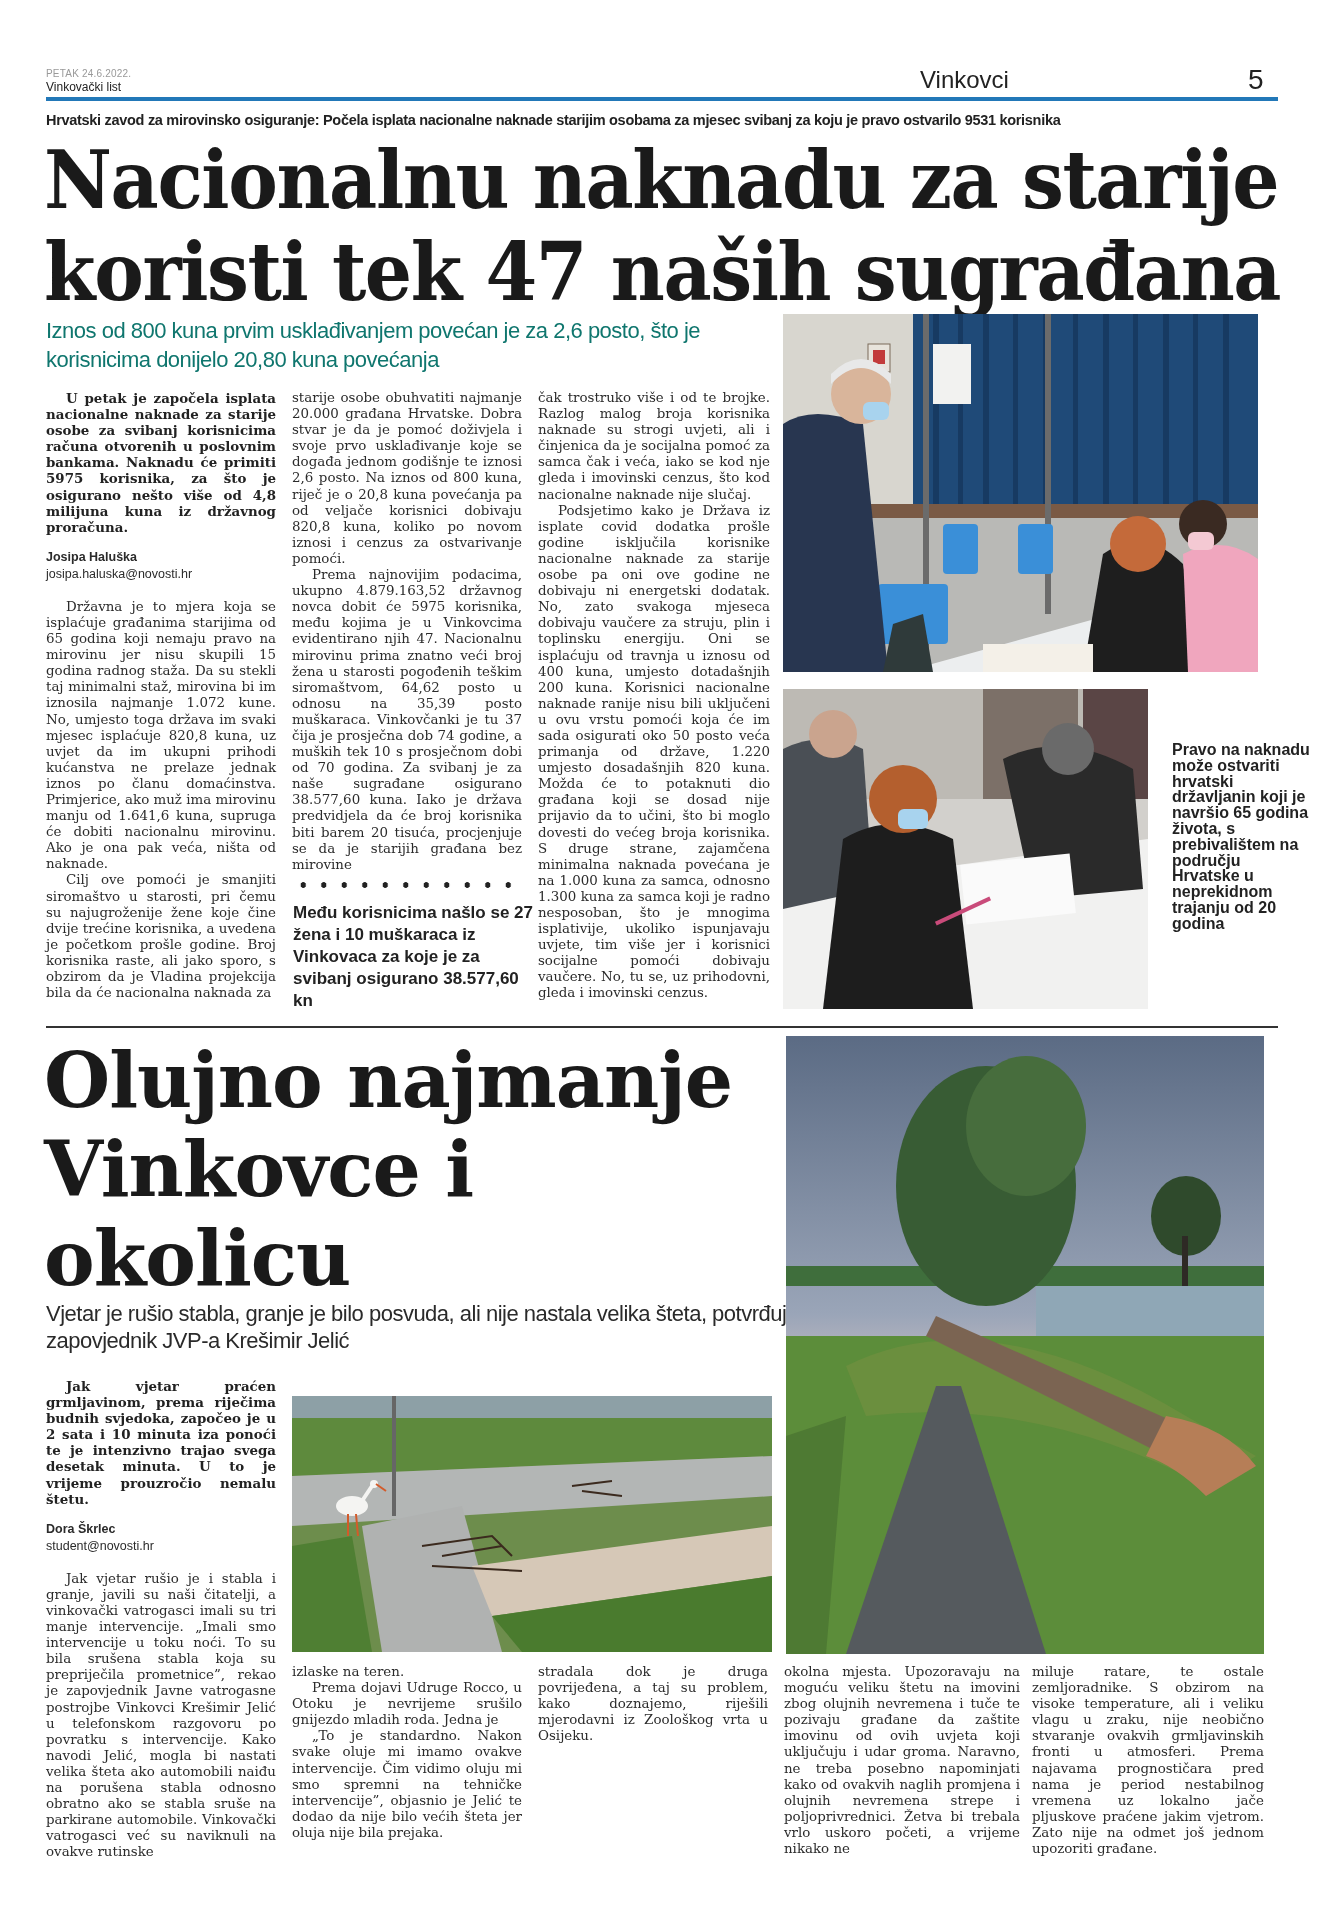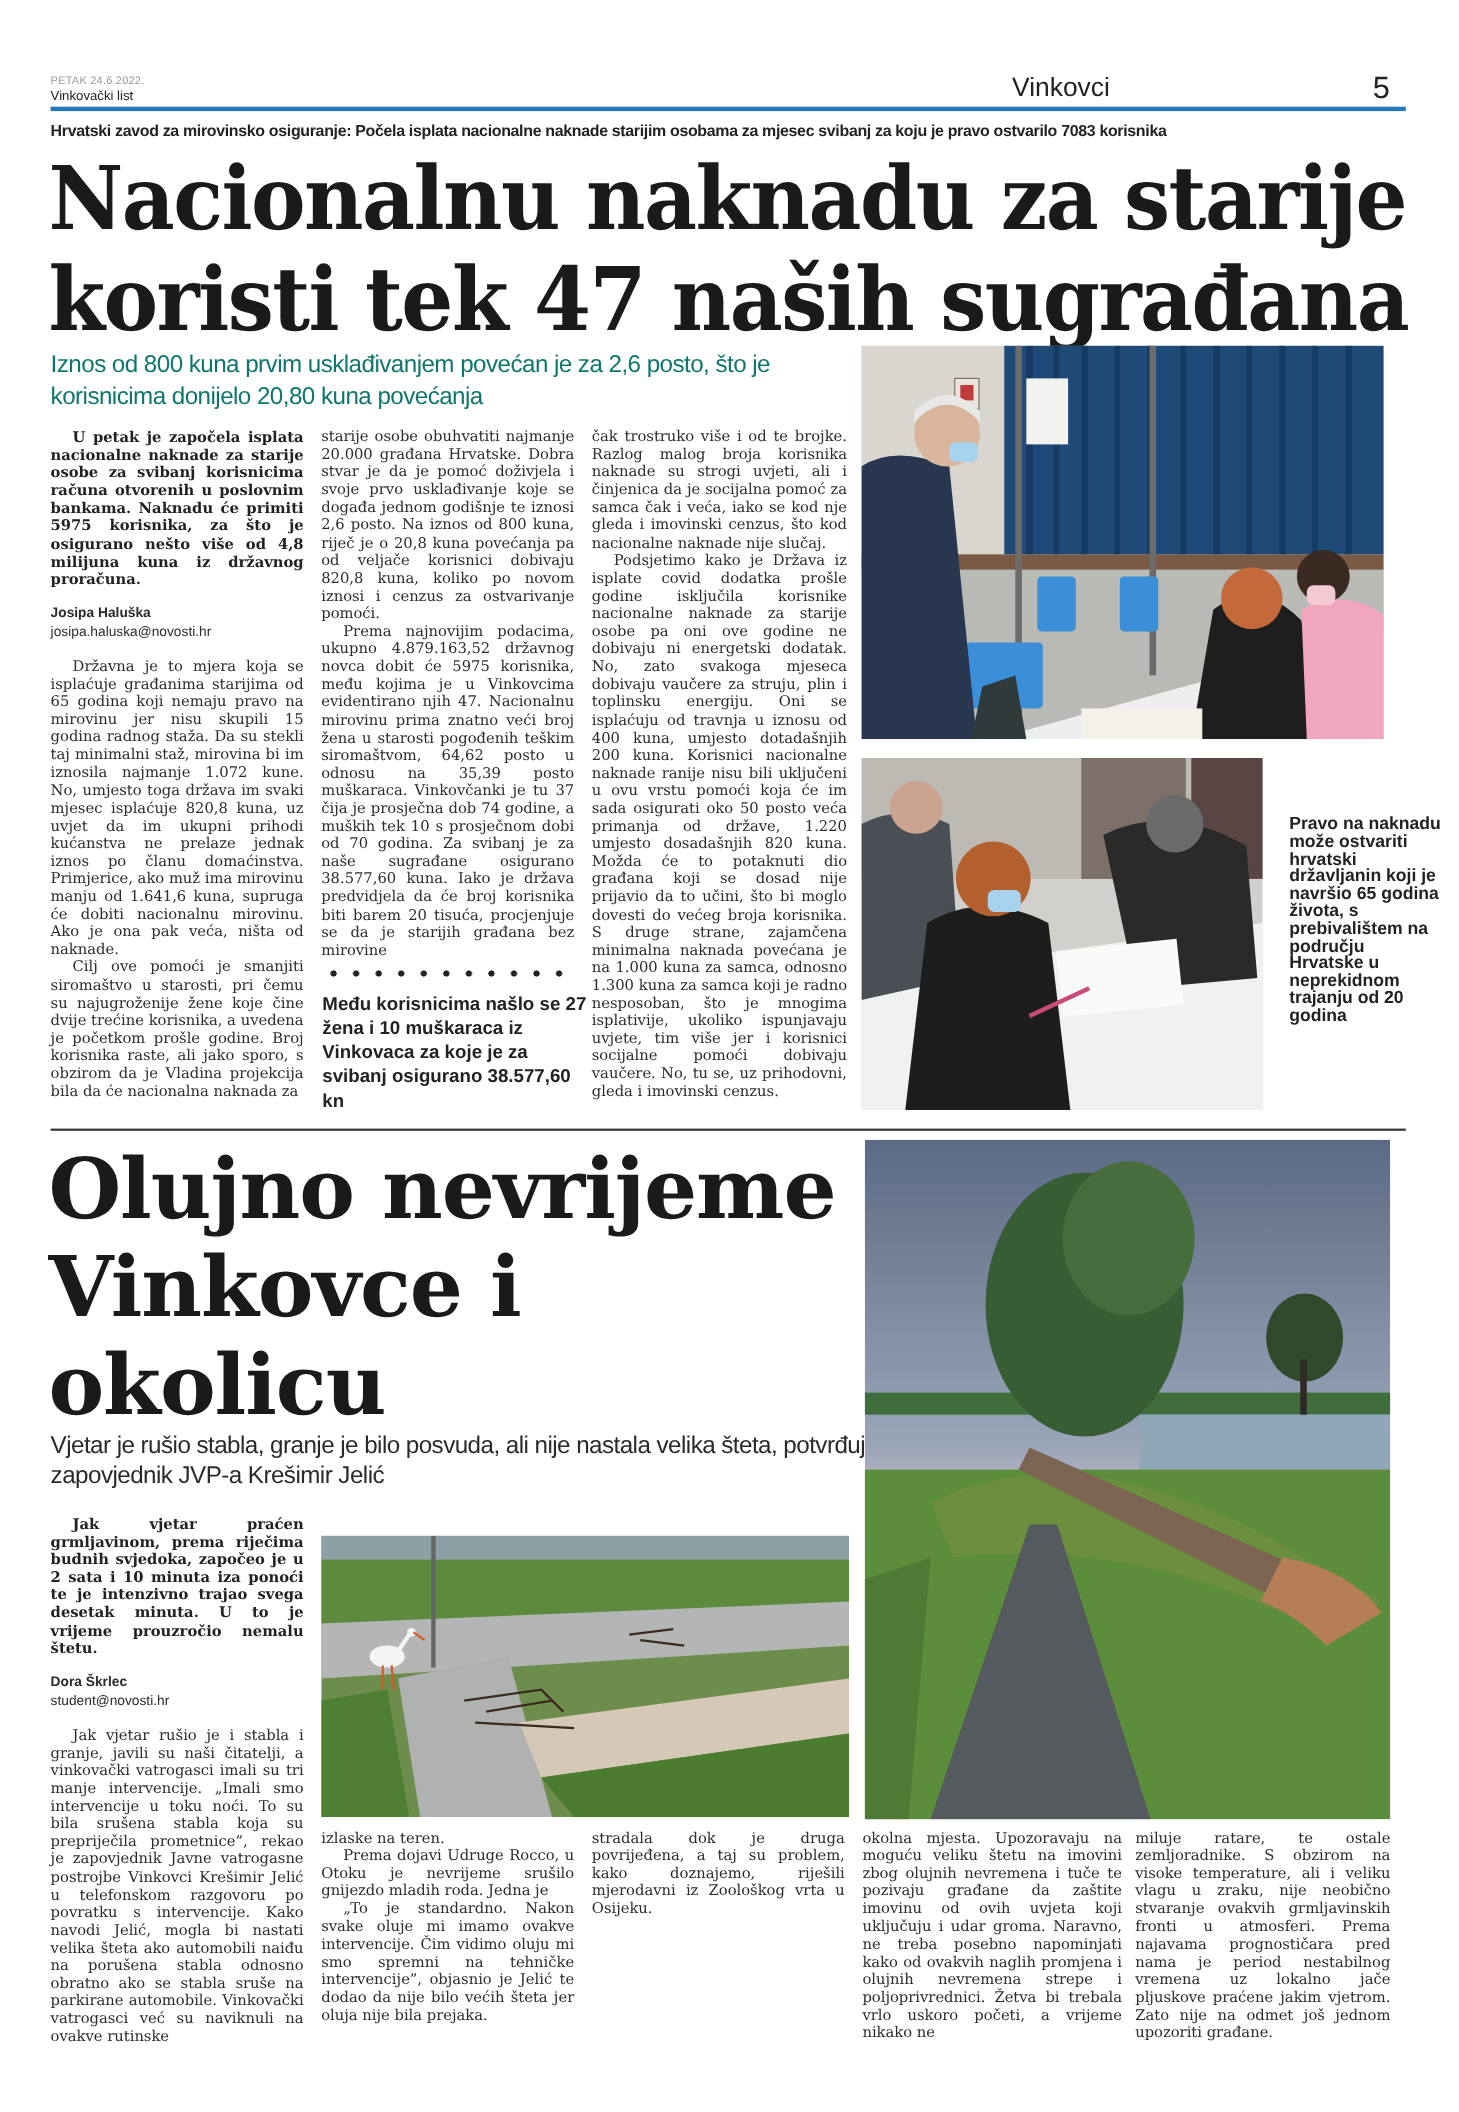--- a/index.html
+++ b/index.html
@@ -43,21 +43,21 @@
 </style>
 </head>
 <body>
 
 <div class="abs lsans hdr-date">PETAK 24.6.2022.</div>
 <div class="abs lsans hdr-paper">Vinkovački list</div>
 <div class="abs lsans hdr-section">Vinkovci</div>
 <div class="abs lsans hdr-page">5</div>
 <div class="abs hdr-rule"></div>
 
-<div class="abs lsans kicker">Hrvatski zavod za mirovinsko osiguranje: Počela isplata nacionalne naknade starijim osobama za mjesec svibanj za koju je pravo ostvarilo 7083 korisnika</div>
+<div class="abs lsans kicker">Hrvatski zavod za mirovinsko osiguranje: Počela isplata nacionalne naknade starijim osobama za mjesec svibanj za koju je pravo ostvarilo 9531 korisnika</div>
 
 <div class="abs serif headline1">
   <div>Nacionalnu naknadu za starije</div>
   <div>koristi tek 47 naših sugrađana</div>
 </div>
 
 <div class="abs lsans subhead1">Iznos od 800 kuna prvim usklađivanjem povećan je za 2,6 posto, što je korisnicima donijelo 20,80 kuna povećanja</div>
 
 <div class="abs col serif" style="left:46px;top:390px;width:230px;">
   <p class="lead">U petak je započela isplata nacionalne naknade za starije osobe za svibanj korisnicima računa otvorenih u poslovnim bankama. Naknadu će primiti 5975 korisnika, za što je osigurano nešto više od 4,8 milijuna kuna iz državnog proračuna.</p>
@@ -143,21 +143,21 @@
     <rect x="180" y="170" width="110" height="60" fill="#fafafa" transform="rotate(-6 235 200)"></rect>
     <rect x="150" y="220" width="60" height="4" fill="#c94b7a" transform="rotate(-25 180 222)"></rect>
   </svg>
 </div>
 
 <div class="abs lsans caption">Pravo na naknadu može ostvariti hrvatski državljanin koji je navršio 65 godina života, s prebivalištem na području Hrvatske u neprekidnom trajanju od 20 godina</div>
 
 <div class="abs rule" style="left:46px;top:1026px;width:1232px;"></div>
 
 <div class="abs serif headline2">
-  <div>Olujno nevrijeme</div>
+  <div>Olujno najmanje</div>
   <div>Vinkovce i okolicu</div>
 </div>
 
 <div class="abs lsans subhead2">Vjetar je rušio stabla, granje je bilo posvuda, ali nije nastala velika šteta, potvrđuje zapovjednik JVP-a Krešimir Jelić</div>
 
 <div class="abs photo" style="left:786px;top:1036px;width:478px;height:618px;">
   <svg width="478" height="618" viewBox="0 0 478 618" preserveAspectRatio="none">
     <defs>
       <linearGradient id="sky" x1="0" y1="0" x2="0" y2="1">
         <stop offset="0" stop-color="#5b6b84"></stop>

